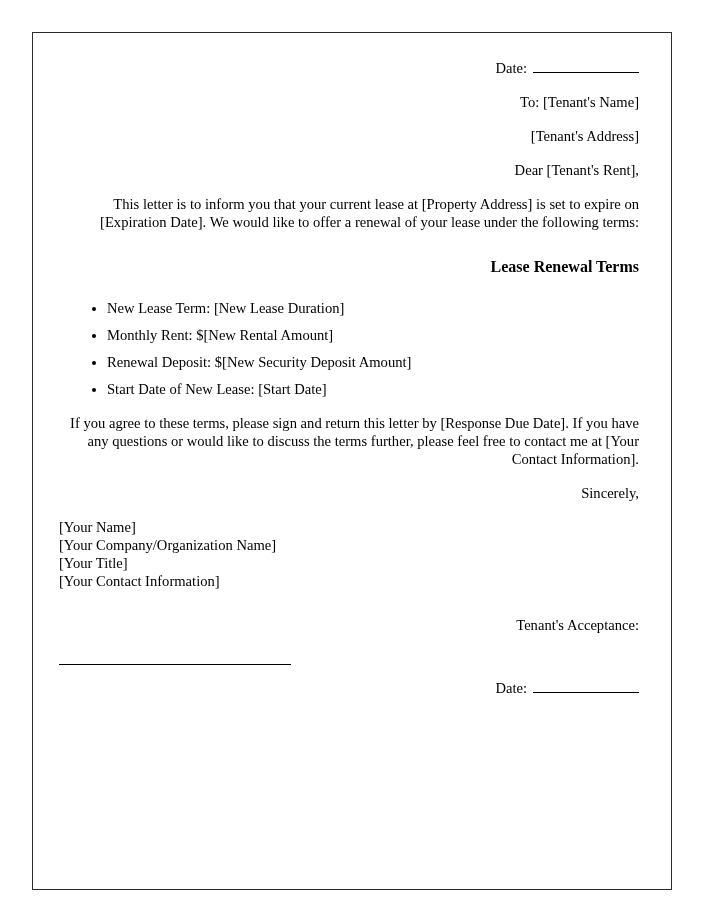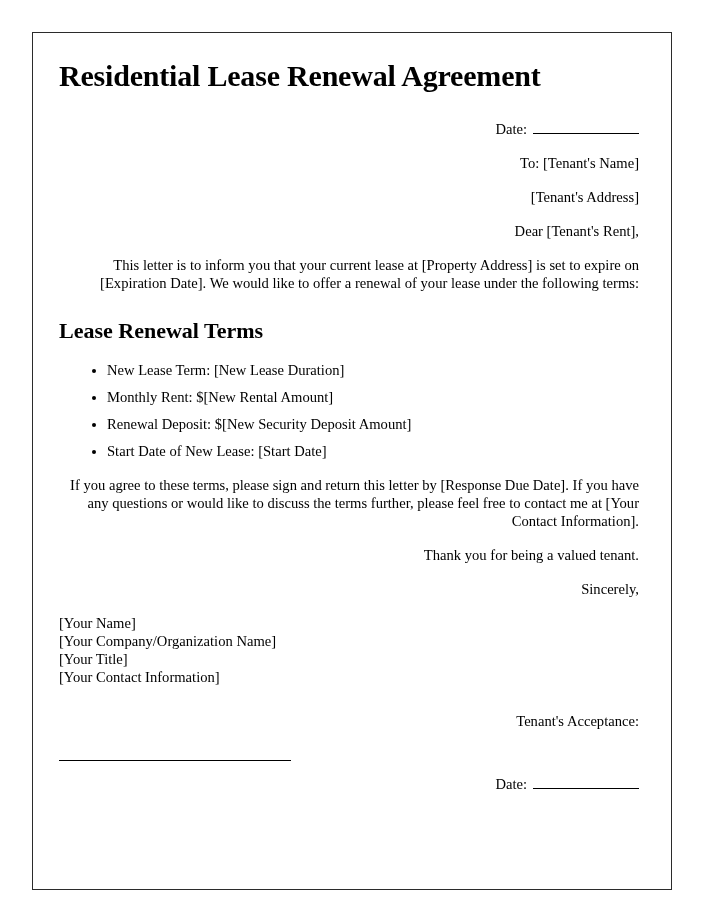--- a/index.html
+++ b/index.html
@@ -35,24 +35,25 @@
 
   .doc-title {
     font-size: 30px;
     font-weight: bold;
     line-height: 1.15;
     margin: 0 0 26px 0;
     letter-spacing: -0.2px;
   }
 
   .section-heading {
-    font-size: 22px;
+    font-size: 16px;
     font-weight: bold;
     line-height: 1.2;
-    margin: 26px 0 17px 0;
+    margin: 26px 0 23px 0;
+    text-align: right;
   }
 
   .para {
     font-size: 14.6px;
     line-height: 18px;
     margin: 0 0 16px 0;
     text-align: right;
   }
 
   .fill-line {
@@ -89,21 +90,20 @@
   }
 
   .spacer-sm { height: 10px; }
 </style>
 </head>
 <body>
 
 <div id="page-frame">
   <div id="doc-body">
 
-    <h1 class="doc-title">Residential Lease Renewal Agreement</h1>
 
     <p class="para"><span>Date:</span><span class="fill-line date-short"></span></p>
 
     <p class="para">To: [Tenant's Name]</p>
 
     <p class="para">[Tenant's Address]</p>
 
     <p class="para">Dear [Tenant's Rent],</p>
 
     <p class="para">This letter is to inform you that your current lease at [Property Address] is set to expire on [Expiration Date]. We would like to offer a renewal of your lease under the following terms:</p>
@@ -112,21 +112,20 @@
 
     <ul class="terms-list">
       <li>New Lease Term: [New Lease Duration]</li>
       <li>Monthly Rent: $[New Rental Amount]</li>
       <li>Renewal Deposit: $[New Security Deposit Amount]</li>
       <li>Start Date of New Lease: [Start Date]</li>
     </ul>
 
     <p class="para">If you agree to these terms, please sign and return this letter by [Response Due Date]. If you have any questions or would like to discuss the terms further, please feel free to contact me at [Your Contact Information].</p>
 
-    <p class="para">Thank you for being a valued tenant.</p>
 
     <p class="para">Sincerely,</p>
 
     <div class="sig-block">
       <div>[Your Name]</div>
       <div>[Your Company/Organization Name]</div>
       <div>[Your Title]</div>
       <div>[Your Contact Information]</div>
     </div>
 

